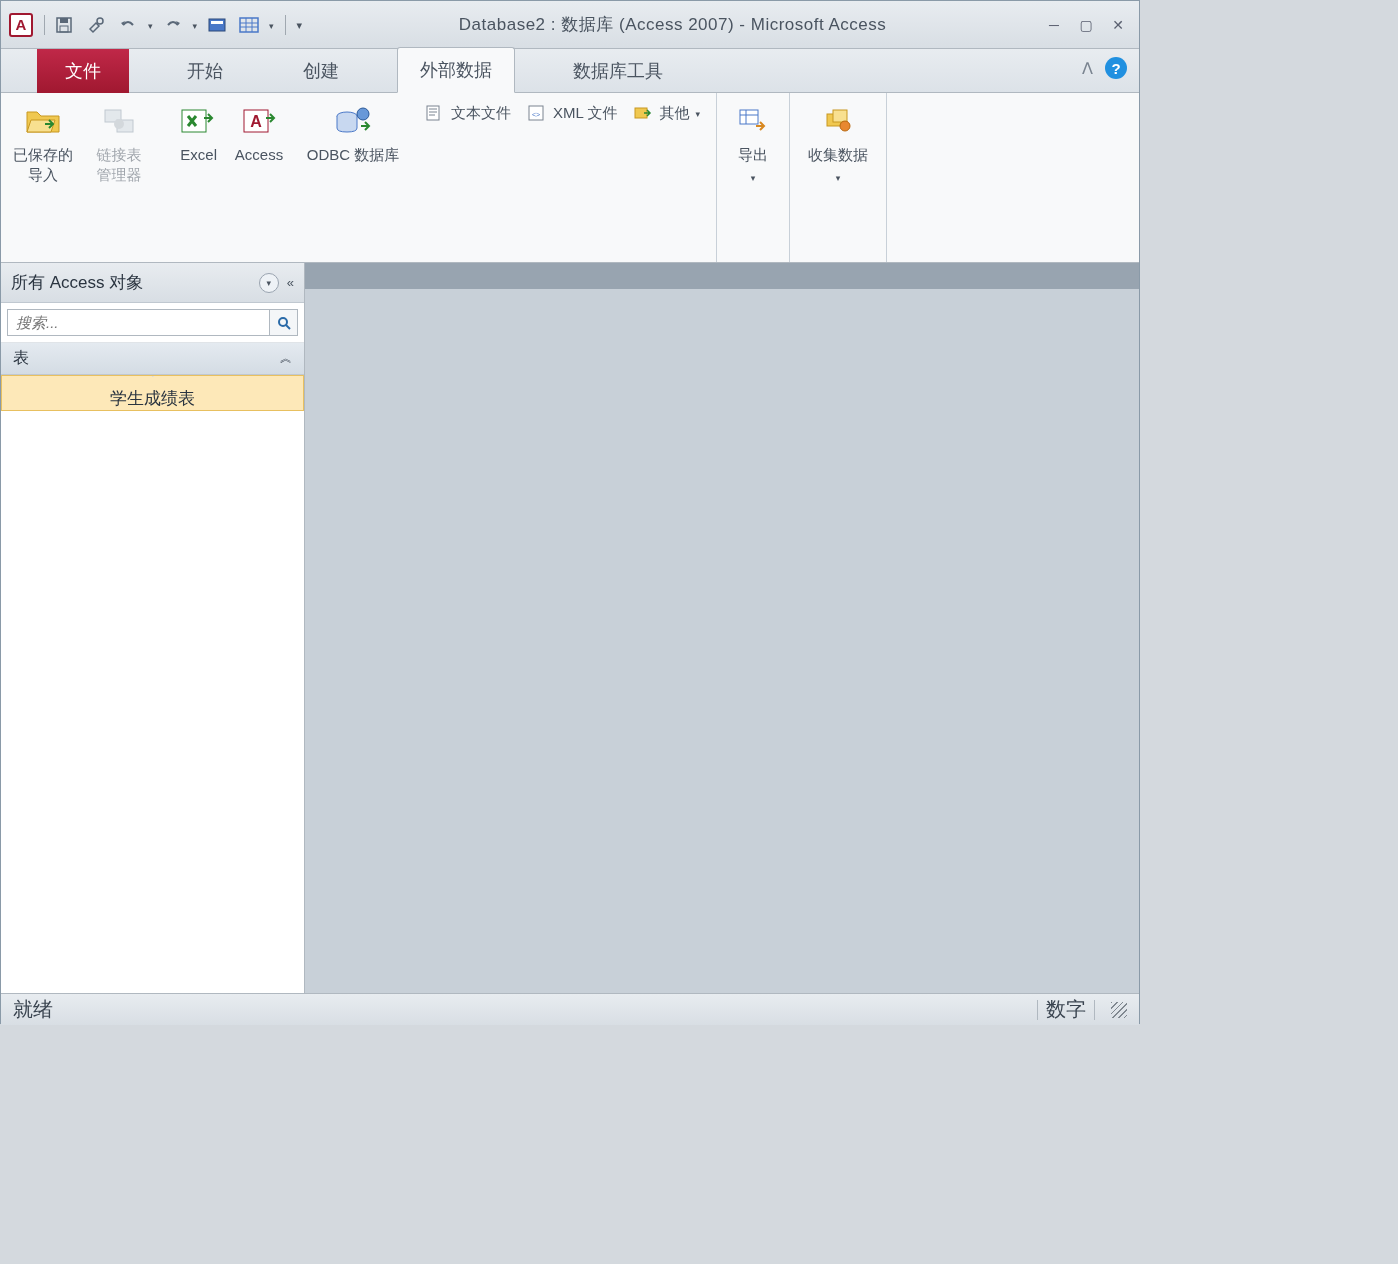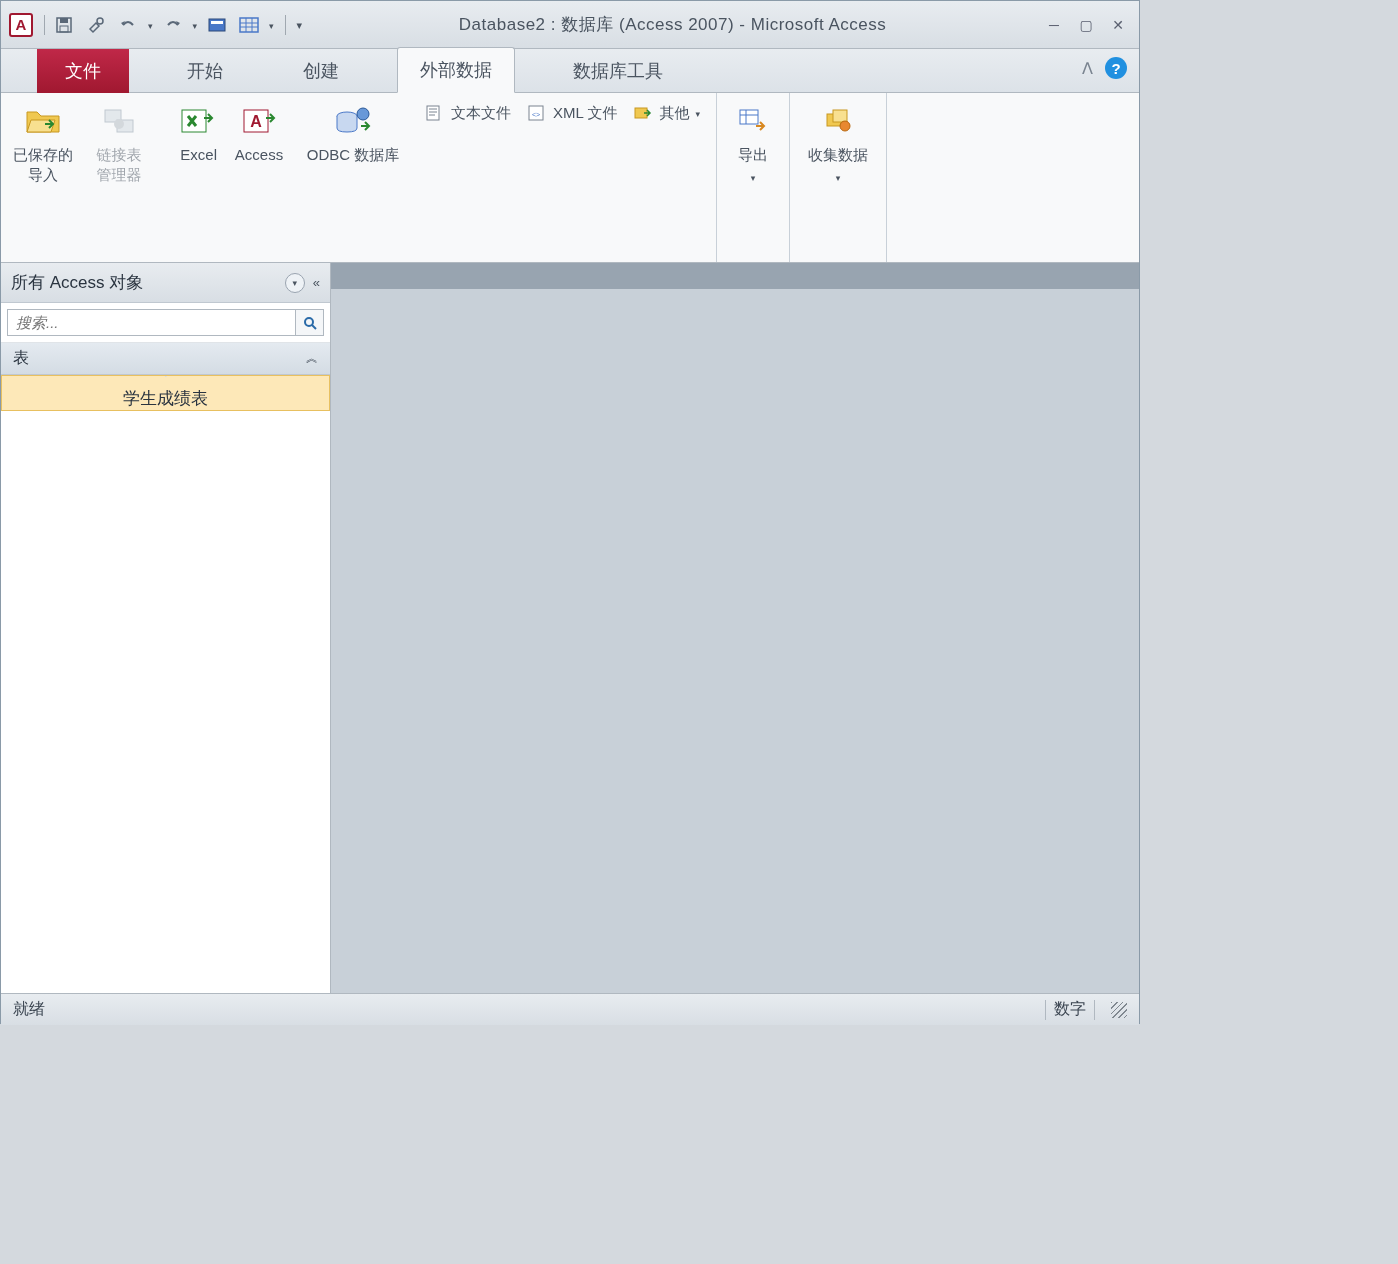--- a/index.html
+++ b/index.html
@@ -32,39 +32,39 @@
 .large-btn.disabled { opacity: 0.5; cursor: default; }
 .large-btn-icon { width: 40px; height: 36px; display: flex; align-items: center; justify-content: center; }
 .large-btn-label { font-size: 15px; color: #4a5460; text-align: center; line-height: 1.3; }
 .small-btn-stack { display: flex; flex-direction: row; gap: 6px; padding: 2px 4px; }
 .small-btn { display: flex; align-items: center; gap: 6px; font-size: 15px; color: #4a5460; cursor: pointer; padding: 2px 4px; }
 .small-btn-icon { width: 22px; height: 20px; display: flex; align-items: center; justify-content: center; }
 .dropdown-arrow { font-size: 9px; color: #4a5460; margin-top: 2px; }
 
 .body-row { display: flex; height: 730px; }
 
-.nav-pane { width: 330px; background: #fff; border-right: 1px solid #b0b8c0; display: flex; flex-direction: column; }
+.nav-pane { width: 304px; background: #fff; border-right: 1px solid #b0b8c0; display: flex; flex-direction: column; }
 .nav-header { height: 40px; background: linear-gradient(#e8ecf0, #d8dee4); border-bottom: 1px solid #c0c8d0; display: flex; align-items: center; padding: 0 10px; }
 .nav-title { flex: 1; font-size: 17px; color: #2a3440; }
 .nav-header-btn { width: 20px; height: 20px; border-radius: 50%; border: 1px solid #9aa4b0; display: flex; align-items: center; justify-content: center; font-size: 9px; color: #4a5460; cursor: pointer; margin-left: 4px; background: #eef2f6; }
 .nav-collapse { font-size: 13px; color: #4a5460; cursor: pointer; margin-left: 8px; }
 .search-row { padding: 6px; display: flex; border-bottom: 1px solid #e0e4e8; }
 .search-input { flex: 1; border: 1px solid #b0b8c0; padding: 4px 8px; font-size: 15px; font-style: italic; color: #4a5460; outline: none; }
 .search-btn { width: 28px; border: 1px solid #b0b8c0; border-left: none; display: flex; align-items: center; justify-content: center; color: #2a6aa8; cursor: pointer; background: #f4f6f8; }
 .nav-group-header { height: 32px; background: linear-gradient(#e4eaf0, #d4dce4); border-bottom: 1px solid #c0c8d0; display: flex; align-items: center; padding: 0 12px; font-size: 16px; color: #2a3440; cursor: pointer; }
 .nav-group-header .spacer { flex: 1; }
 .nav-group-header .chevron { font-size: 12px; color: #4a5460; }
 .nav-item { height: 36px; display: flex; align-items: center; padding: 0 10px; gap: 10px; font-size: 17px; color: #2a3440; cursor: pointer; flex-direction: column; }
 .nav-item.selected { background: #fde8b8; border: 1px solid #e8c060; }
 .table-icon { width: 22px; height: 18px; }
 
 .content-area { flex: 1; background: #c8d0d8; }
 .content-header-strip { height: 26px; background: #98a4b0; }
 
-.statusbar { height: 32px; background: linear-gradient(#e8ecf0, #d8dee4); border-top: 1px solid #b0b8c0; display: flex; align-items: center; padding: 0 12px; font-size: 16px; color: #3a4450; }
+.statusbar { height: 32px; background: linear-gradient(#e8ecf0, #d8dee4); border-top: 1px solid #b0b8c0; display: flex; align-items: center; padding: 0 12px; font-size: 20px; color: #3a4450; }
 .statusbar .spacer { flex: 1; }
 .status-sep { width: 1px; height: 20px; background: #b0b8c0; margin: 0 8px; }
 .resize-grip { width: 16px; height: 16px; margin-left: 8px; background: repeating-linear-gradient(135deg, #808890 0, #808890 1px, transparent 1px, transparent 4px); }
 
 svg { display: block; }
 </style>
 </head>
 <body>
 
 <div class="window">

